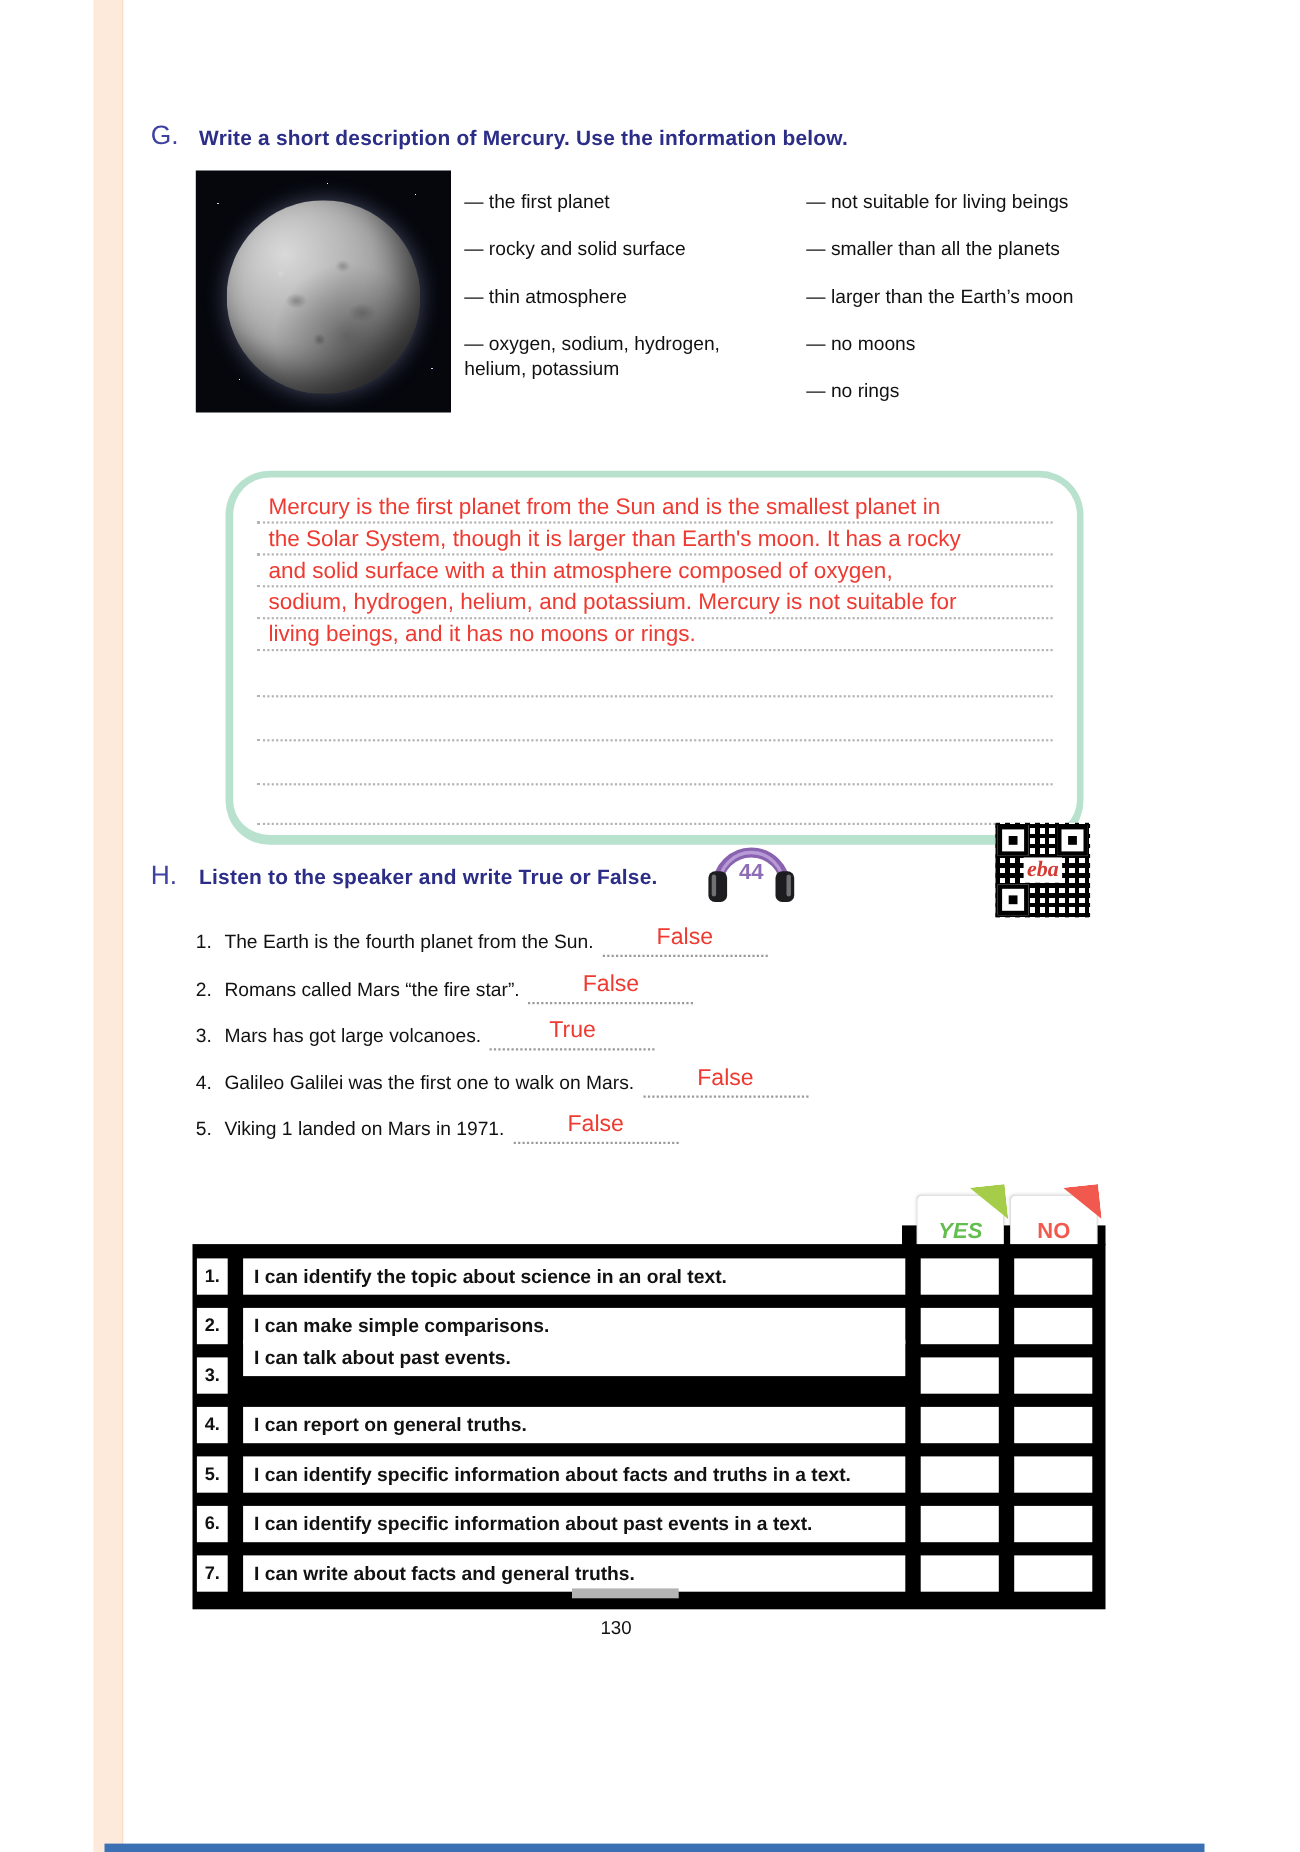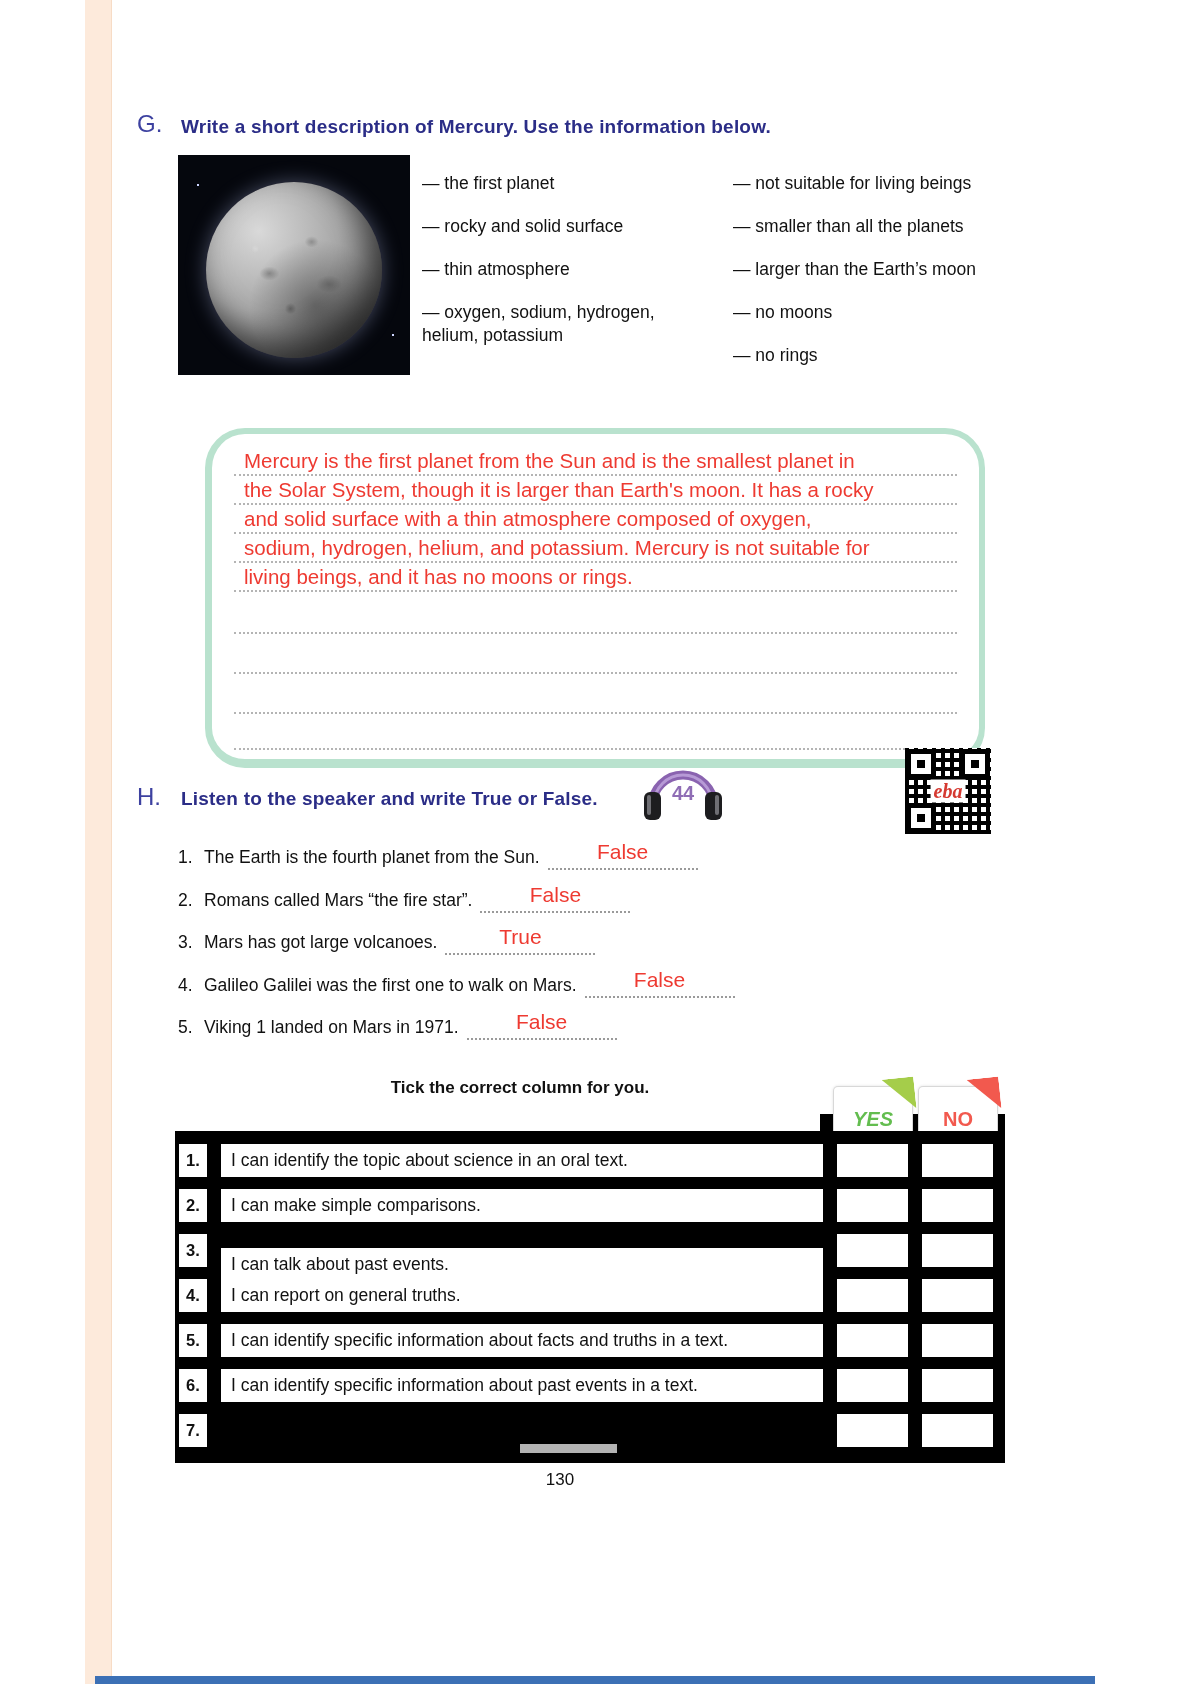--- a/index.html
+++ b/index.html
@@ -72,21 +72,21 @@
   .tab .tab-label{position:absolute;bottom:2px;width:100%;text-align:center;font-size:20px;font-weight:bold;}
   .tab-yes{left:833px;}
   .tab-yes .fold{background:#a5cd4a;}
   .tab-yes .tab-label{color:#63bd4f;font-style:italic;}
   .tab-no{left:918px;}
   .tab-no .fold{background:#f2594e;}
   .tab-no .tab-label{color:#f2594e;}
   .tab-stub{position:absolute;top:1114px;height:18px;background:#000;}
 
   .sc-table{left:175px;top:1131px;width:830px;height:332px;background:#000;}
-  .cell{position:absolute;background:#fff;height:33px;}
+  .cell{position:absolute;background:#fff;height:33px;font-weight:bold;}
   .cell-num{left:4px;width:28px;text-align:center;line-height:33px;font-weight:bold;font-size:16.5px;}
   .cell-text{left:46px;width:602px;line-height:33px;font-size:17.5px;padding-left:10px;box-sizing:border-box;white-space:nowrap;overflow:hidden;}
   .cell-yes{left:662px;width:71px;}
   .cell-no{left:747px;width:71px;}
 
   .scroll-thumb{left:520px;top:1444px;width:97px;height:9px;background:#b3b3b3;}
   .page-num{left:460px;top:1470px;width:200px;text-align:center;font-size:17px;color:#111;}
   .next-page-edge{left:95px;top:1676px;width:1000px;height:8px;background:#3c70b5;}
 </style>
 </head>
@@ -164,21 +164,20 @@
   <span class="q-num">3.</span><span>Mars has got large volcanoes.</span><span class="ans-line"><span class="ans-val">True</span></span>
 </div>
 <div class="question" style="top:972px;">
   <span class="q-num">4.</span><span>Galileo Galilei was the first one to walk on Mars.</span><span class="ans-line"><span class="ans-val">False</span></span>
 </div>
 <div class="question" style="top:1014px;">
   <span class="q-num">5.</span><span>Viking 1 landed on Mars in 1971.</span><span class="ans-line"><span class="ans-val">False</span></span>
 </div>
 
 <div class="abs sc-head">
-  <div class="sc-sub">Tick the correct column for you.</div>
 </div>
 
 <div class="tab-stub" style="left:820px;width:15px;"></div>
 <div class="tab-stub" style="left:905px;width:15px;"></div>
 <div class="tab-stub" style="left:991px;width:14px;"></div>
 
 <div class="tab tab-yes">
   <div class="fold"></div>
   <div class="tab-label">YES</div>
 </div>
@@ -192,40 +191,41 @@
   <div class="cell cell-text" style="top:13px;">I can identify the topic about science in an oral text.</div>
   <div class="cell cell-yes" style="top:13px;"></div>
   <div class="cell cell-no" style="top:13px;"></div>
 
   <div class="cell cell-num" style="top:58px;">2.</div>
   <div class="cell cell-text" style="top:58px;">I can make simple comparisons.</div>
   <div class="cell cell-yes" style="top:58px;"></div>
   <div class="cell cell-no" style="top:58px;"></div>
 
   <div class="cell cell-num" style="top:103px;">3.</div>
-  <div class="cell cell-text" style="top:117px;">I can talk about past events.</div>
+  <div class="cell cell-text" style="top:87px;">I can talk about past events.</div>
   <div class="cell cell-yes" style="top:103px;"></div>
   <div class="cell cell-no" style="top:103px;"></div>
 
   <div class="cell cell-num" style="top:148px;">4.</div>
   <div class="cell cell-text" style="top:148px;">I can report on general truths.</div>
   <div class="cell cell-yes" style="top:148px;"></div>
   <div class="cell cell-no" style="top:148px;"></div>
 
   <div class="cell cell-num" style="top:193px;">5.</div>
   <div class="cell cell-text" style="top:193px;">I can identify specific information about facts and truths in a text.</div>
   <div class="cell cell-yes" style="top:193px;"></div>
   <div class="cell cell-no" style="top:193px;"></div>
 
   <div class="cell cell-num" style="top:238px;">6.</div>
   <div class="cell cell-text" style="top:238px;">I can identify specific information about past events in a text.</div>
   <div class="cell cell-yes" style="top:238px;"></div>
   <div class="cell cell-no" style="top:238px;"></div>
 
   <div class="cell cell-num" style="top:283px;">7.</div>
+  <div class="cell cell-text" style="top:283px;">I can write about facts and general truths.</div>
   <div class="cell cell-yes" style="top:283px;"></div>
   <div class="cell cell-no" style="top:283px;"></div>
 </div>
 
 <div class="abs scroll-thumb"></div>
 
 <div class="abs page-num">130</div>
 
 <div class="abs next-page-edge"></div>
 

